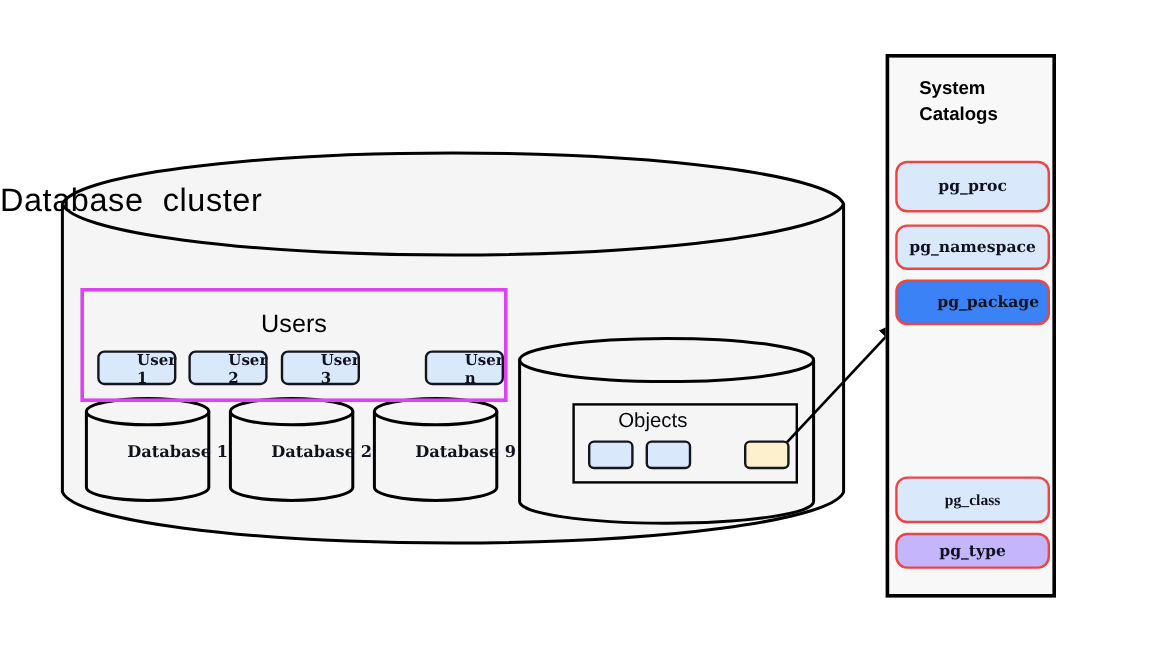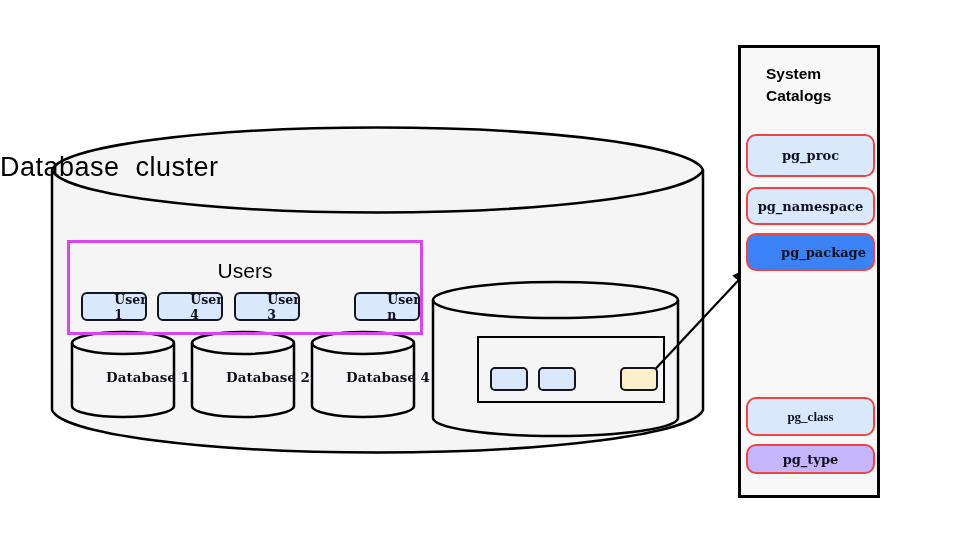--- a/index.html
+++ b/index.html
@@ -97,30 +97,31 @@
     </g>
 
     <line x1="646" y1="379" x2="750" y2="268" stroke="#000" stroke-width="2.2" marker-end="url(#arrowhead)"></line>
   </svg>
 
   <div class="abs cluster-title">Database  cluster</div>
 
   <div class="abs users-box">
     <div class="users-label">Users</div>
     <div class="node-btn user-btn" style="left:11px">User 1</div>
-    <div class="node-btn user-btn" style="left:87px">User 4</div>
+    <div class="node-btn user-btn" style="left:87px">User 2</div>
     <div class="node-btn user-btn" style="left:164px">User 3</div>
     <div class="node-btn user-btn" style="left:284px">User n</div>
   </div>
 
   <div class="abs db-label" style="left:71px">Database 1</div>
   <div class="abs db-label" style="left:191px">Database 2</div>
-  <div class="abs db-label" style="left:311px">Database 4</div>
+  <div class="abs db-label" style="left:311px">Database 9</div>
 
   <div class="abs objects-box">
+    <div class="objects-label">Objects</div>
     <div class="obj-rect" style="left: 11px; background: rgb(218, 232, 252);"></div>
     <div class="obj-rect" style="left: 59px; background: rgb(218, 232, 252);"></div>
     <div class="obj-rect" style="left: 141px; background: rgb(253, 241, 205);"></div>
   </div>
 
   <div class="abs catalog-panel">
     <div class="catalog-title">System Catalogs</div>
     <div class="cat-btn" style="top: 86px; height: 43px; background: rgb(218, 232, 252);">pg_proc</div>
     <div class="cat-btn" style="top: 139px; height: 38px; background: rgb(218, 232, 252);">pg_namespace</div>
     <div class="cat-btn" style="top: 185px; height: 38px; background: #3b82f6; padding-left: 26px;">pg_package</div>

